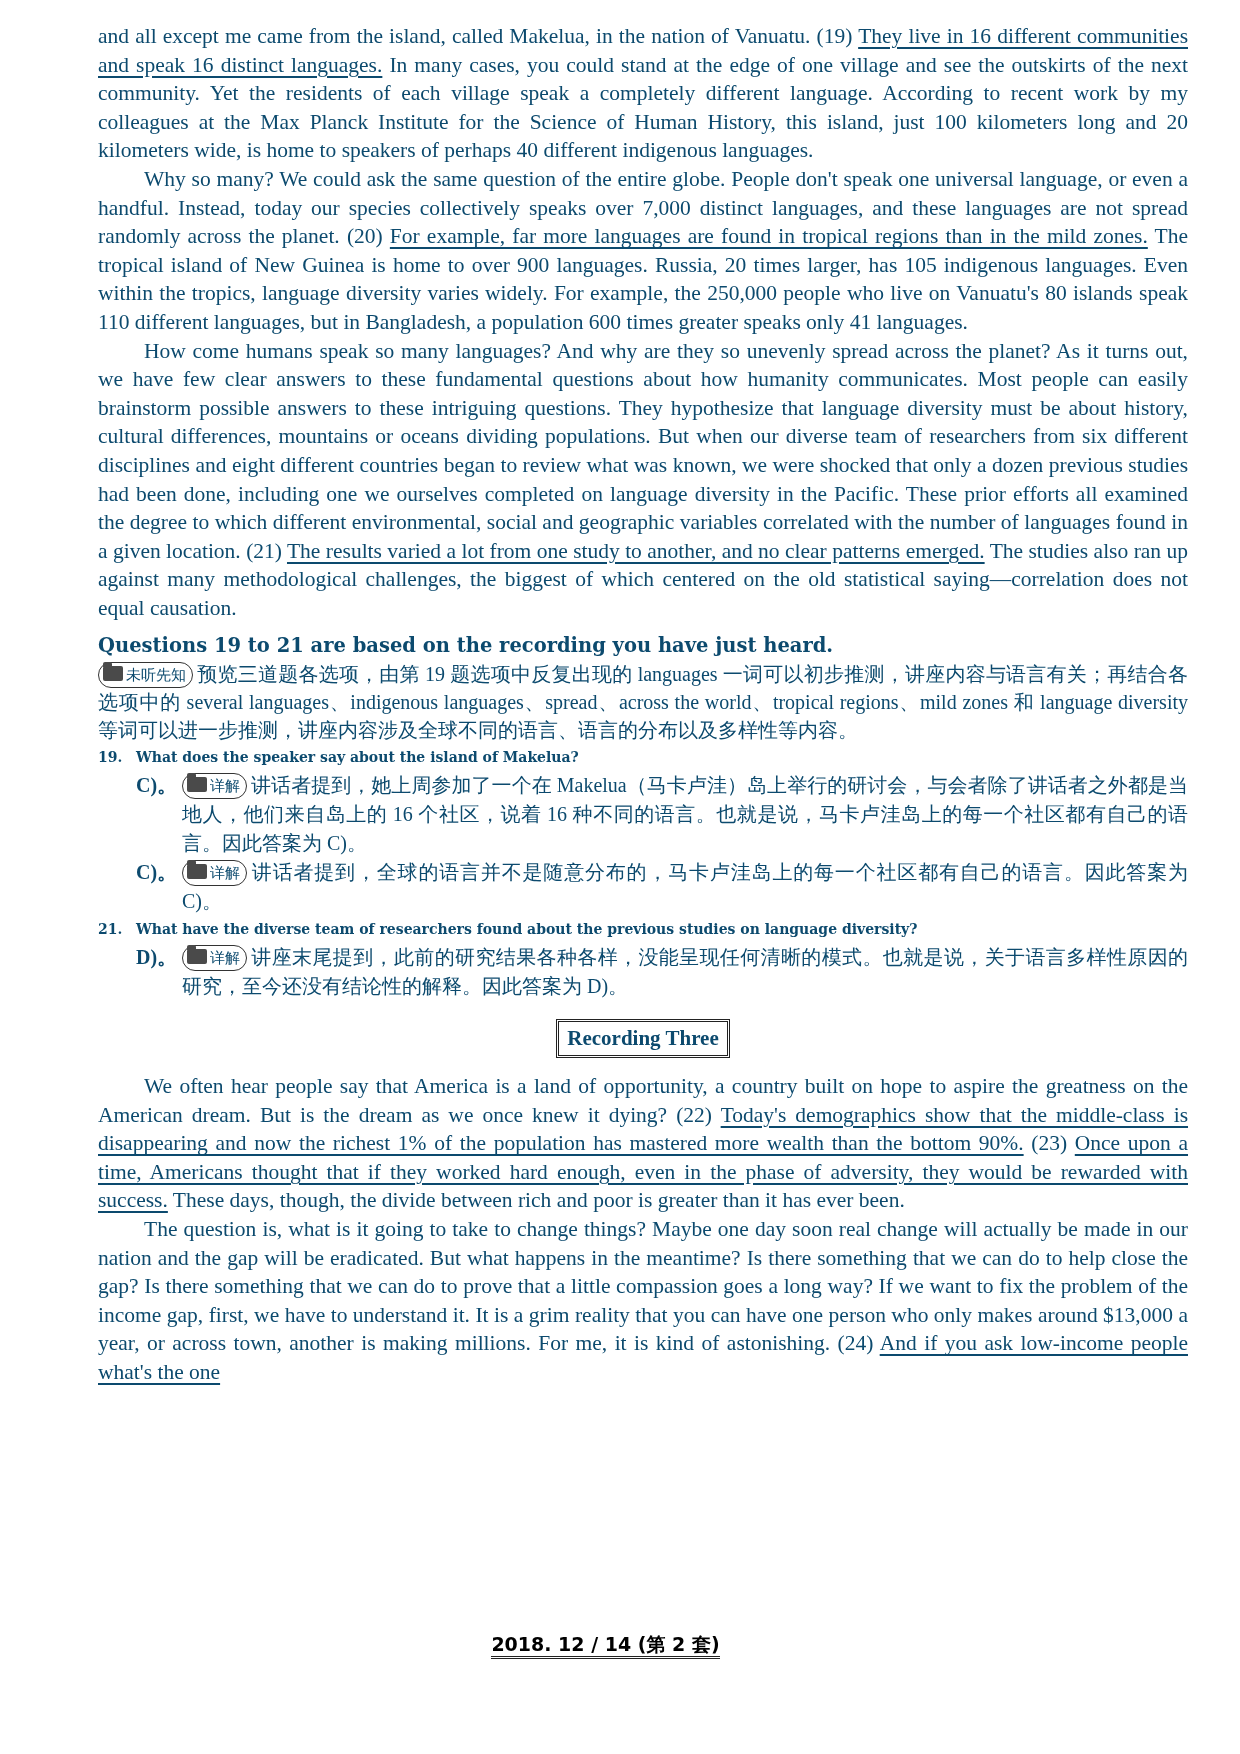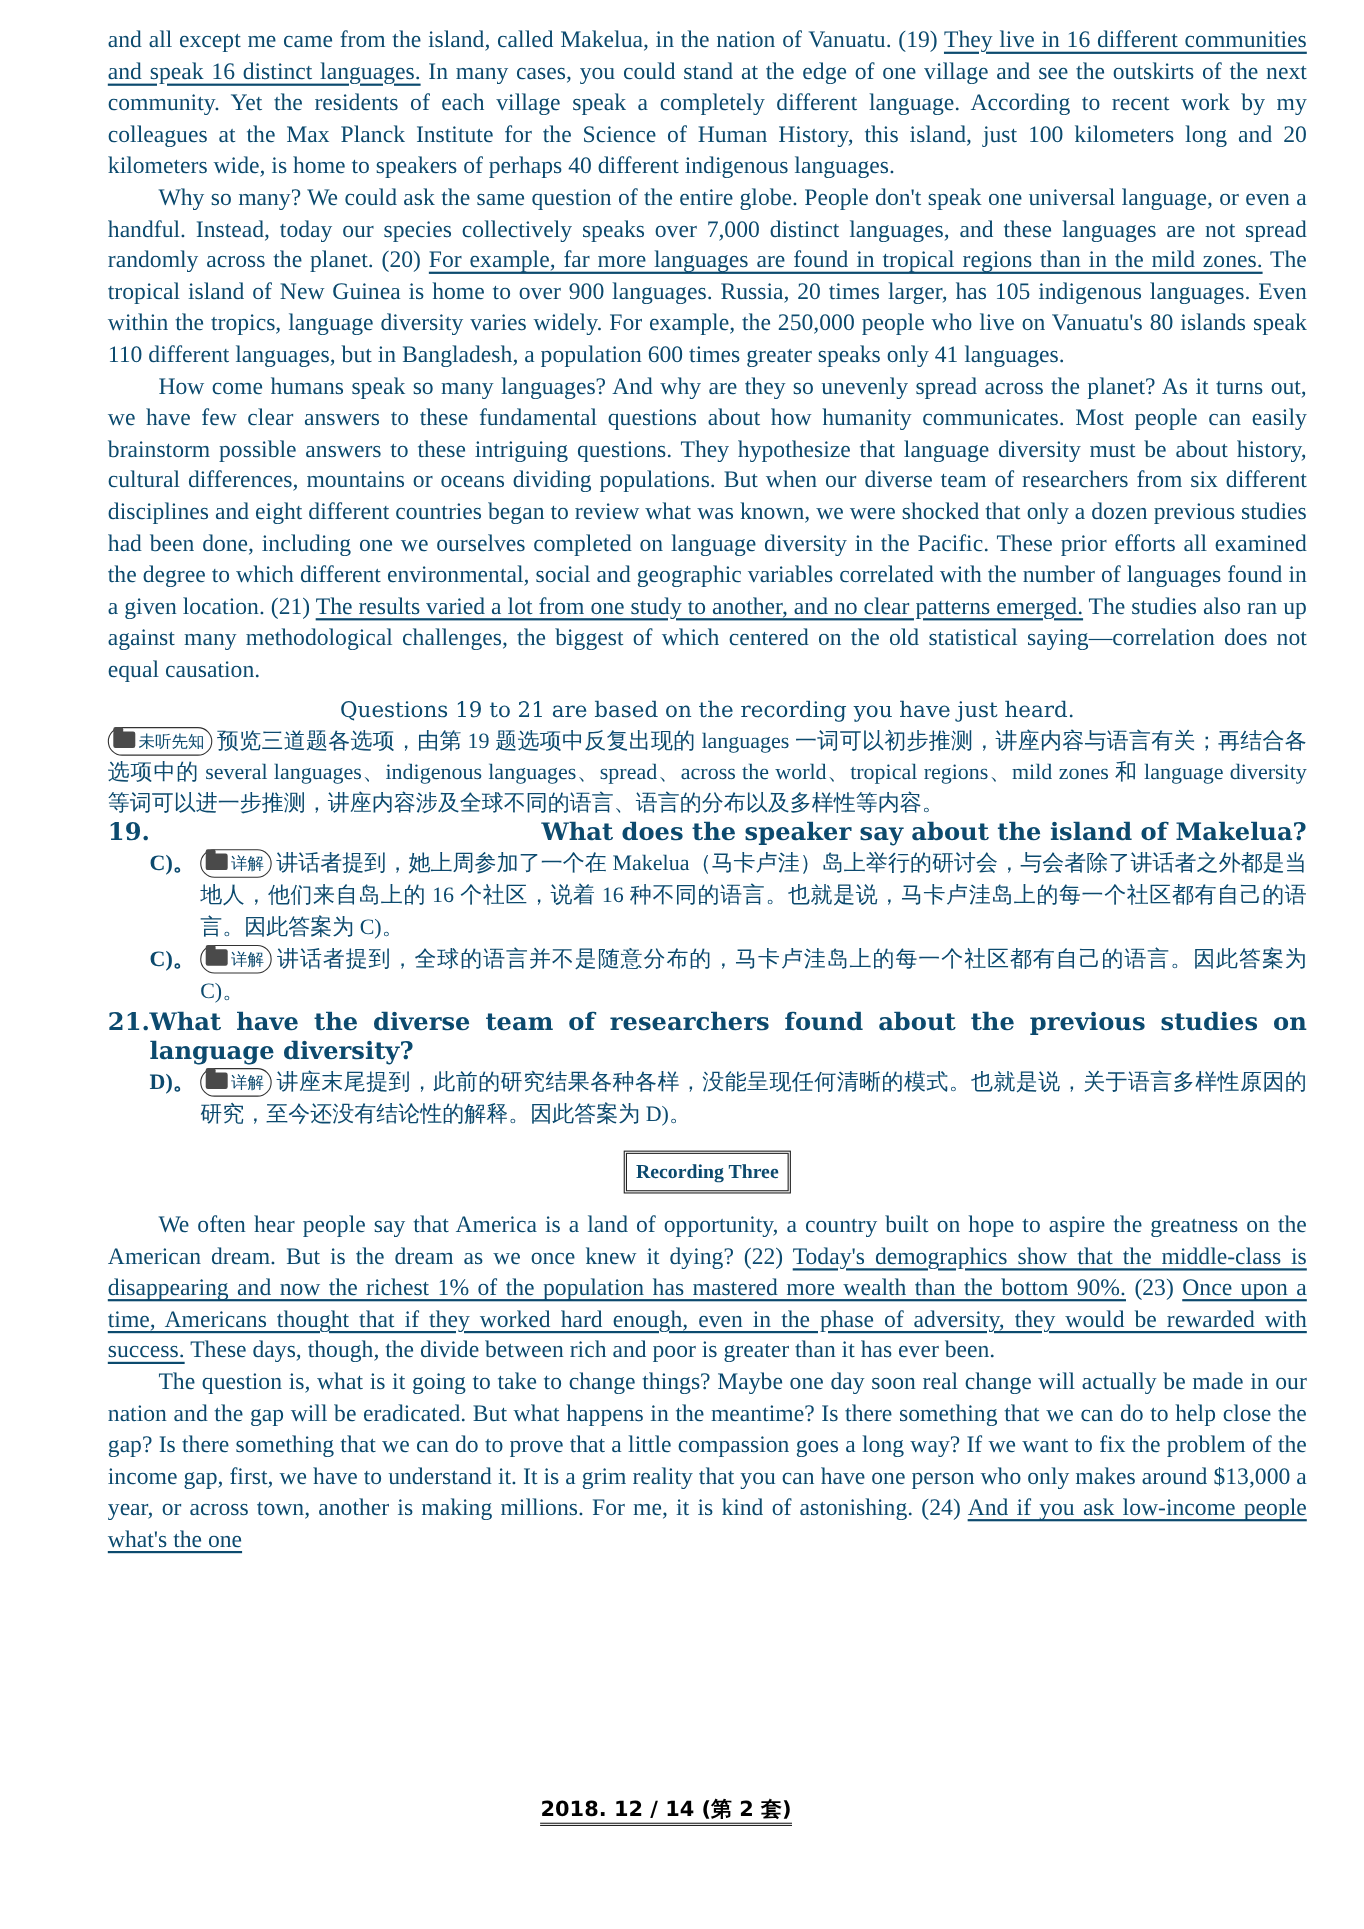--- a/index.html
+++ b/index.html
@@ -5,44 +5,44 @@
   html, body { margin: 0; padding: 0; background: #ffffff; }
   body { width: 1240px; height: 1754px; position: relative; overflow: hidden; }
   .page {
     position: absolute; left: 98px; top: 22px; width: 1090px;
     font-family: "Liberation Serif", "DejaVu Serif", serif;
     color: #0c4a6e; font-size: 21.5px; line-height: 28.6px;
   }
   .para { text-align: justify; margin: 0; }
   .para.indent { text-indent: 46px; }
   .ul { text-decoration: underline; text-underline-offset: 4px; text-decoration-thickness: 1.5px; }
-  .qhead { font-weight: normal; font-family: "DejaVu Serif", serif; font-size: 19.5px; margin-top: 10px; line-height: 28px; text-align: center; }
+  .qhead { font-weight: bold; font-family: "DejaVu Serif", serif; font-size: 19.5px; margin-top: 10px; line-height: 28px; }
   .tip { font-size: 20px; line-height: 28px; text-align: justify; }
   .badge {
     display: inline-block; border: 1.5px solid #333; border-radius: 14px;
     padding: 0 6px 0 4px; line-height: 24px; font-family: "DejaVu Sans", sans-serif;
     font-size: 15px; margin-right: 4px; vertical-align: 1px;
   }
   .folder {
     display: inline-block; width: 20px; height: 15px; background: #4a4a4a;
     border-radius: 2px; margin-right: 3px; vertical-align: -1px; position: relative;
   }
   .folder::before {
     content: ""; position: absolute; left: 0; top: -4px; width: 9px; height: 5px;
     background: #4a4a4a; border-radius: 2px 2px 0 0;
   }
-  .question { font-weight: bold; font-family: "DejaVu Serif", serif; font-size: 22px; line-height: 27px; display: flex; justify-content: space-between; }
+  .question { font-weight: bold; font-family: "DejaVu Serif", serif; font-size: 14px; line-height: 27px; display: flex; }
   .question .num { width: 38px; flex: none; }
   .answer { padding-left: 38px; font-size: 20px; line-height: 29px; display: flex; }
   .answer .letter { flex: none; font-weight: bold; width: 46px; }
   .answer .body { flex: 1; text-align: justify; }
   .rec-wrap { text-align: center; margin: 18px 0 14px; }
   .rec-title {
     display: inline-block; border: 3px double #222; padding: 2px 8px;
-    font-weight: bold; font-size: 18px;
+    font-weight: bold; font-size: 21px;
   }
   .footer {
     position: absolute; left: 0; width: 1211px; top: 1632px; text-align: center;
     font-family: "DejaVu Sans", sans-serif; font-weight: bold; font-size: 19px;
   }
   .footer span { border-bottom: 3px double #222; padding-bottom: 1px; }
 </style>
 </head>
 <body>
 

